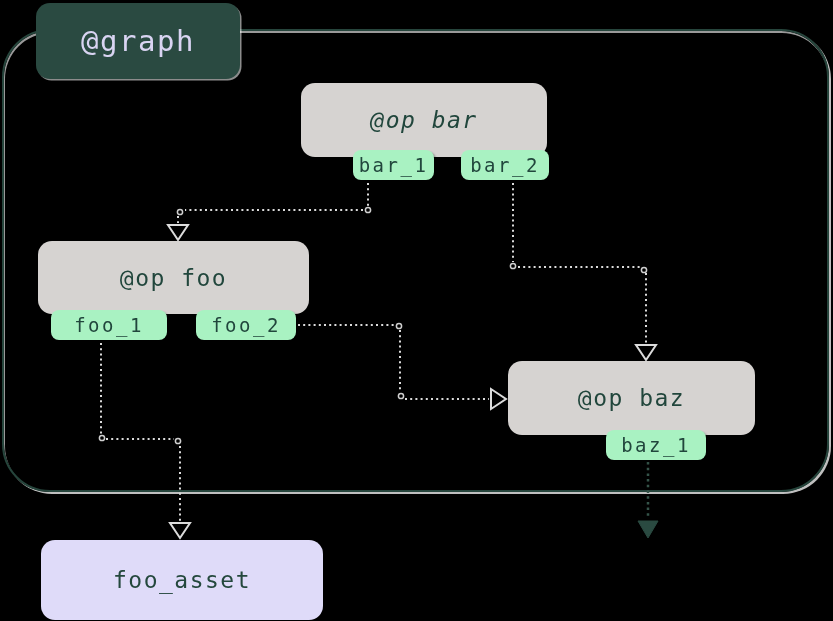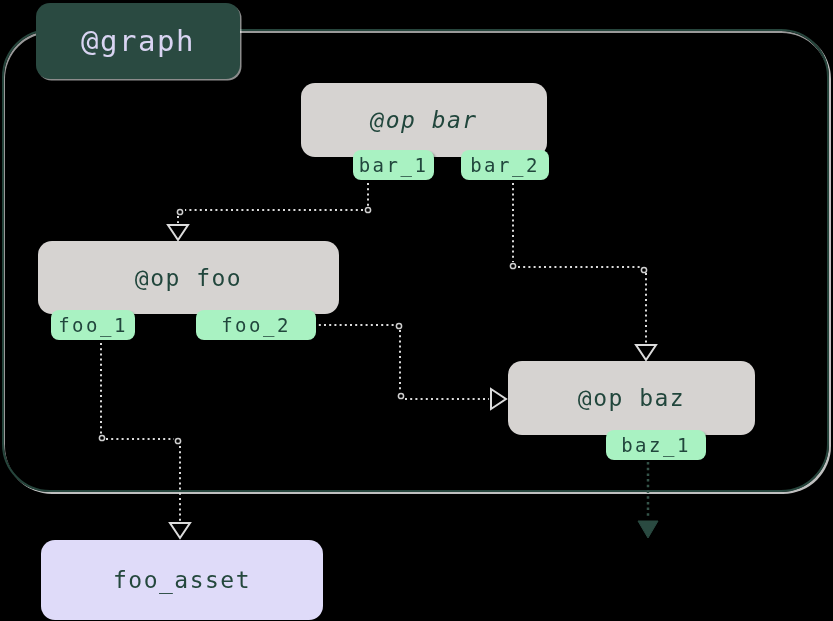--- a/index.html
+++ b/index.html
@@ -64,27 +64,27 @@
     top: 540px;
     height: 80px;
     background: #dfdbf9;
     border-radius: 14px;
     display: flex; align-items: center; justify-content: center;
     color: #24483d;
     font-size: 23px; letter-spacing: 1.5px;
     z-index: 4;
   }
   #op-bar { left: 301px; top: 83px;  width: 246px; height: 74px; font-style: italic; }
-  #op-foo { left: 38px;  top: 241px; width: 301px; height: 73px; }
+  #op-foo { left: 38px;  top: 241px; width: 271px; height: 73px; }
   #op-baz { left: 508px; top: 361px; width: 247px; height: 74px; }
 
   #tag-bar-1 { left: 315px; top: 150px; width: 81px; margin-left: 38px; }
   #tag-bar-2 { left: 461px; top: 150px; width: 88px; }
-  #tag-foo-1 { left: 51px;  top: 310px; width: 84px; }
-  #tag-foo-2 { left: 196px; top: 310px; width: 120px; }
+  #tag-foo-1 { left: 51px;  top: 310px; width: 116px; }
+  #tag-foo-2 { left: 196px; top: 310px; width: 100px; }
   #tag-baz-1 { left: 596px; top: 430px; width: 100px; margin-left: 10px; }
 
   #asset-foo { left: 41px;  width: 282px; }
   #asset-baz { left: 506px; width: 281px; }
 
   .edges-layer {
     position: absolute;
     left: 0; top: 0;
     width: 833px; height: 621px;
     z-index: 3;

